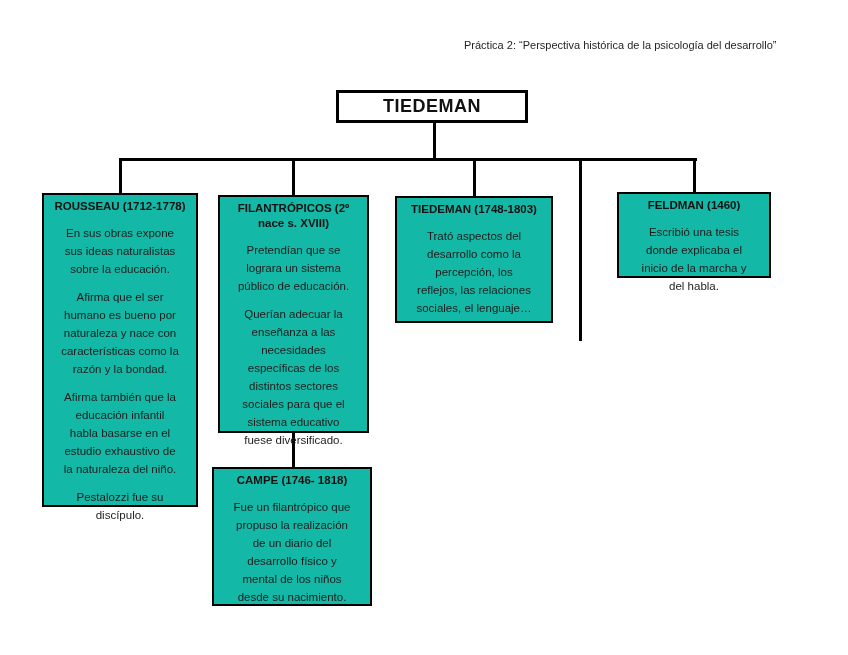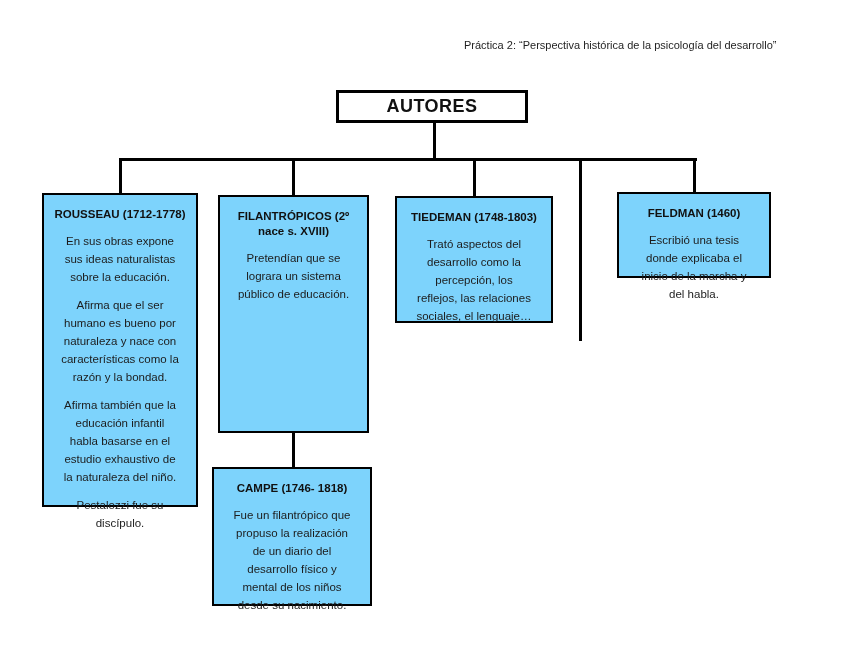--- a/index.html
+++ b/index.html
@@ -35,23 +35,23 @@
     letter-spacing: 0.5px;
     color: #111;
   }
   .line {
     position: absolute;
     background: #000;
   }
   .node {
     position: absolute;
     border: 2px solid #000;
-    background: #7dd3fc;
+    background: #14b8a6;
     text-align: center;
-    padding: 8px 5px;
+    padding: 0 5px;
     color: #1c1c1c;
   }
   .node h3 {
     margin: 4px 0 0;
     font-size: 11.5px;
     font-weight: bold;
     line-height: 15px;
     color: #111;
   }
   .node p {
@@ -76,21 +76,21 @@
   .link-campe           { left: 292px; top: 432px; width: 3px;   height: 36px; }
 </style>
 </head>
 <body>
 
 <div class="canvas">
 
   <div class="header-note">Práctica 2: “Perspectiva histórica de la psicología del desarrollo”</div>
 
   <div class="title-box">
-    <span>AUTORES</span>
+    <span>TIEDEMAN</span>
   </div>
 
   <div class="line line-stem"></div>
   <div class="line line-horizontal"></div>
   <div class="line drop-rousseau"></div>
   <div class="line drop-filantropicos"></div>
   <div class="line drop-tiedeman"></div>
   <div class="line drop-itard"></div>
   <div class="line drop-feldman"></div>
   <div class="line link-campe"></div>
@@ -99,20 +99,21 @@
     <h3>ROUSSEAU (1712-1778)</h3>
     <p>En sus obras expone sus ideas naturalistas sobre la educación.</p>
     <p>Afirma que el ser humano es bueno por naturaleza y nace con características como la razón y la bondad.</p>
     <p>Afirma también que la educación infantil habla basarse en el estudio exhaustivo de la naturaleza del niño.</p>
     <p>Pestalozzi fue su discípulo.</p>
   </div>
 
   <div class="node node-filantropicos">
     <h3>FILANTRÓPICOS (2º nace s. XVIII)</h3>
     <p>Pretendían que se lograra un sistema público de educación.</p>
+    <p>Querían adecuar la enseñanza a las necesidades específicas de los distintos sectores sociales para que el sistema educativo fuese diversificado.</p>
   </div>
 
   <div class="node node-tiedeman">
     <h3>TIEDEMAN (1748-1803)</h3>
     <p>Trató aspectos del desarrollo como la percepción, los reflejos, las relaciones sociales, el lenguaje…</p>
   </div>
 
   <div class="node node-feldman">
     <h3>FELDMAN (1460)</h3>
     <p>Escribió una tesis donde explicaba el inicio de la marcha y del habla.</p>

